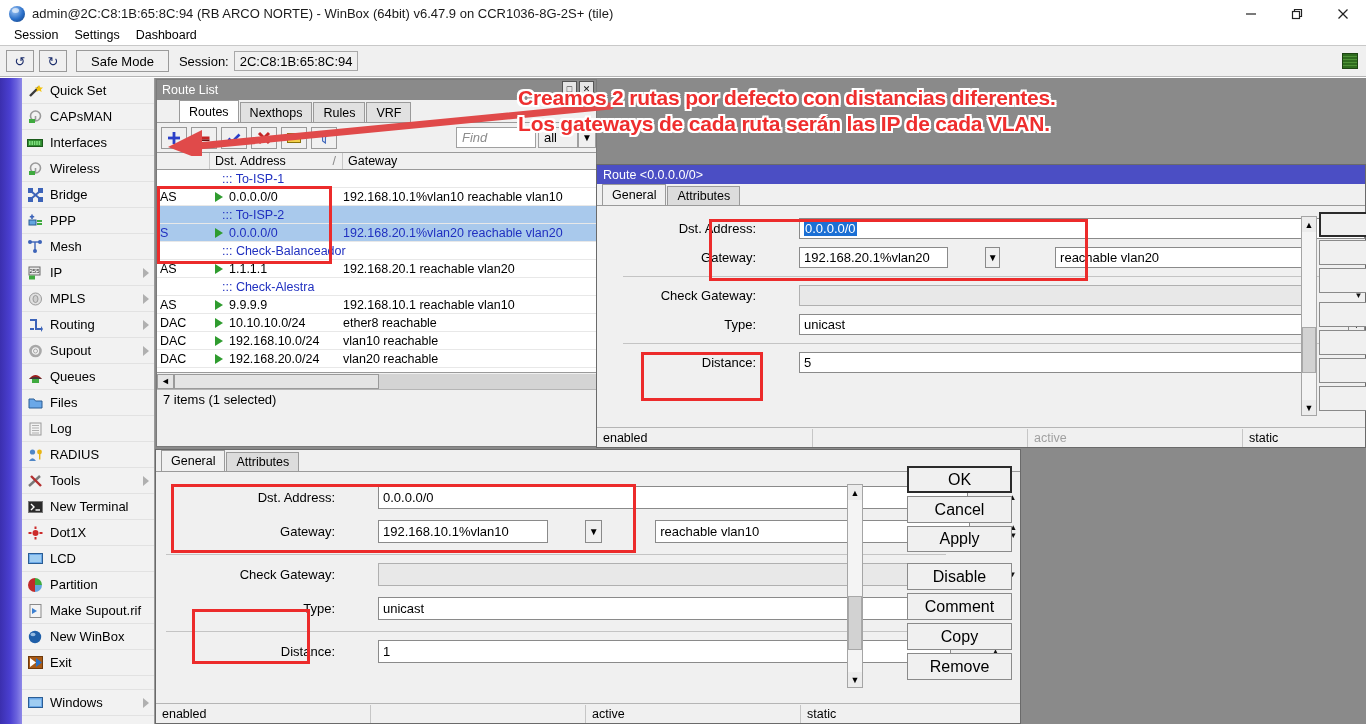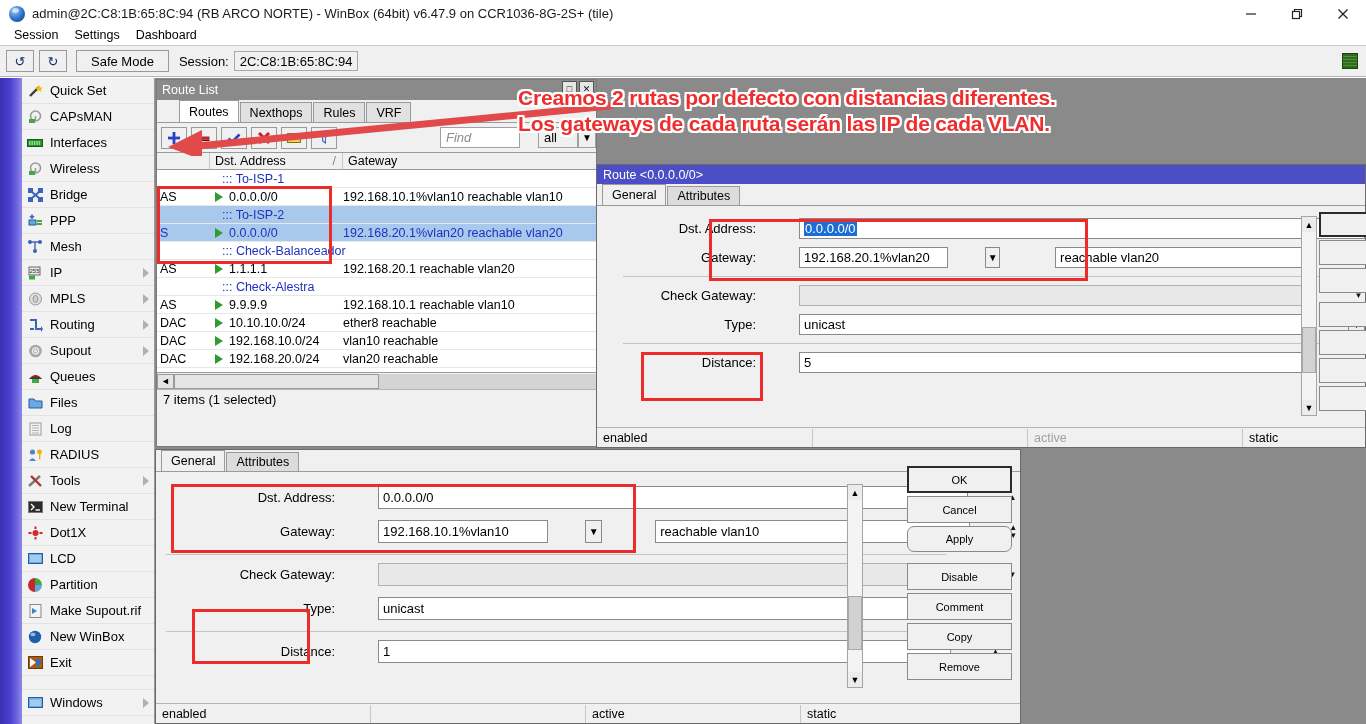--- a/index.html
+++ b/index.html
@@ -134,21 +134,21 @@
   .rl-tab.active { background:#ffffff; height:22px; }
   .rl-toolbar {
     height:30px; background:#f0f0f0; border-top:1px solid #9a9a9a;
     display:flex; align-items:center; padding:0 4px; position:relative;
   }
   .rl-tb {
     width:26px; height:22px; background:#f0f0f0; border:1px solid #9a9a9a;
     display:flex; align-items:center; justify-content:center; margin-right:4px;
   }
   .rl-find {
-    position:absolute; right:76px; top:4px; width:80px; height:21px;
+    position:absolute; right:60px; top:4px; width:80px; height:21px;
     background:#ffffff; border:1px solid #a0a0a0; display:flex; align-items:center;
     padding-left:5px; color:#8d8d8d; font-style:italic; font-size:13px;
   }
   .rl-all {
     position:absolute; right:18px; top:4px; width:40px; height:21px;
     background:#f0f0f0; border:1px solid #a0a0a0; display:flex; align-items:center;
     padding-left:5px; font-size:13px;
   }
   .rl-all-arrow {
     position:absolute; right:0px; top:4px; width:18px; height:21px;
@@ -230,21 +230,21 @@
   .vs-thumb { position:absolute; left:0; width:14px; background:#d2d2d2; border:1px solid #a8a8a8; }
   .dlg-status {
     position:absolute; left:0; bottom:0; height:20px; background:#f0f0f0;
     border-top:1px solid #b5b5b5; display:flex; font-size:12.5px; align-items:center;
   }
   .dlg-status .sc { height:18px; display:flex; align-items:center; padding-left:6px;
     border-right:1px solid #c6c6c6; }
   .dlg-status .grey { color:#a0a0a0; }
   .btncol { position:absolute; display:flex; flex-direction:column; }
   .dbtn {
-    background:#f0f0f0; border:1px solid #8a8a8a; font-size:11px;
+    background:#f0f0f0; border:1px solid #8a8a8a; font-size:16px;
     display:flex; align-items:center; justify-content:center; margin-bottom:3px;
   }
   .dbtn.primary { border:2px solid #2b2b2b; }
 
   
   .redbox { position:absolute; border:3px solid #ec2b2b; pointer-events:none; }
   .redtext {
     position:absolute; font-size:21px; font-weight:bold; color:#ee2e2e;
     white-space:nowrap; line-height:1.1;
     text-shadow:
@@ -866,21 +866,21 @@
         <div class="vs-btn">▲</div>
         <div class="vs-track">
           <div class="vs-thumb" style="top:96px; height:54px;"></div>
         </div>
         <div class="vs-btn">▼</div>
       </div>
 
       <div class="btncol" style="right:8px; top:-6px; width:105px;">
         <div class="dbtn primary" style="height:27px;">OK</div>
         <div class="dbtn" style="height:27px;">Cancel</div>
-        <div class="dbtn" style="height:26px;border-radius:7px;">Apply</div>
+        <div class="dbtn" style="height:26px;">Apply</div>
         <div class="dbtn" style="height:27px; margin-top:8px;">Disable</div>
         <div class="dbtn" style="height:27px;">Comment</div>
         <div class="dbtn" style="height:27px;">Copy</div>
         <div class="dbtn" style="height:27px;">Remove</div>
       </div>
     </div>
 
     <div class="dlg-status" style="width:864px;">
       <div class="sc" style="width:215px;">enabled</div>
       <div class="sc" style="width:215px;"></div>

